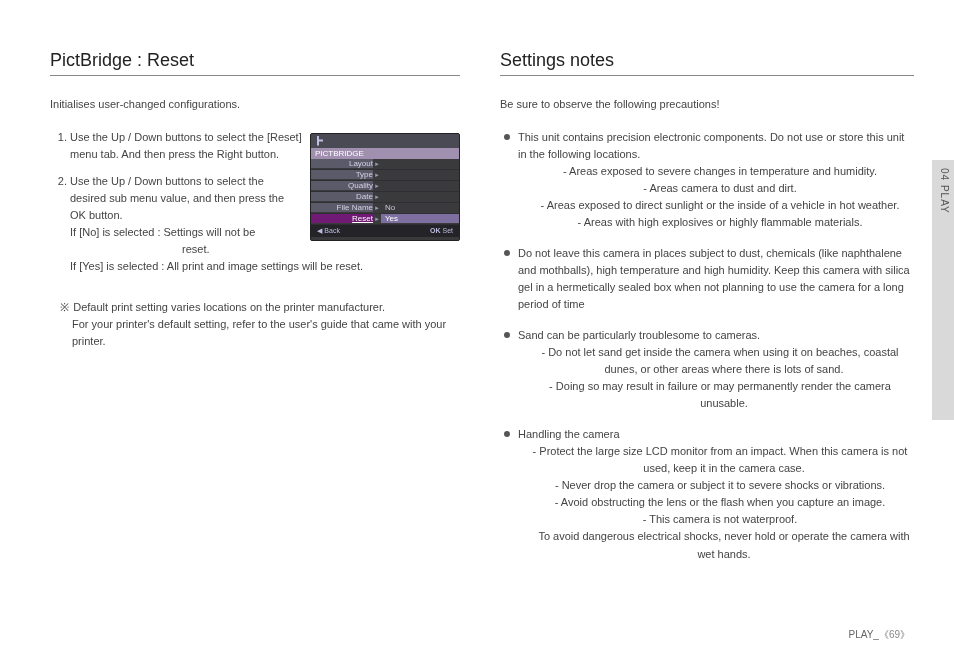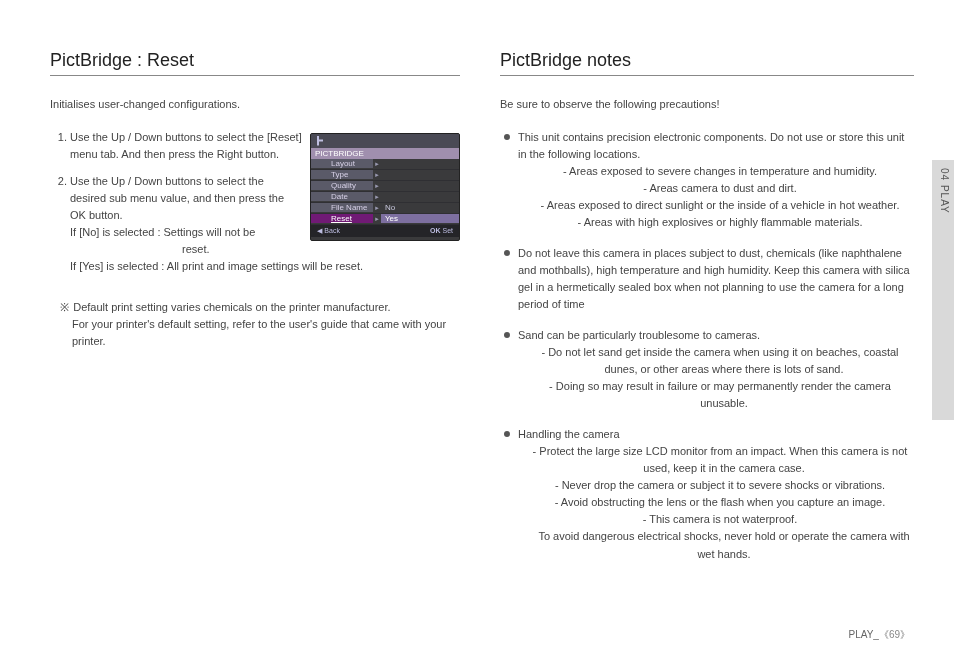--- a/index.html
+++ b/index.html
@@ -98,21 +98,21 @@
   }
   .lcd .icon-wrench {
     width:10px; height:10px; display:inline-block;
     background: #bfbfe0; clip-path: polygon(20% 0,40% 0,40% 40%,80% 40%,80% 60%,40% 60%,40% 100%,20% 100%);
   }
   .lcd .title { background:#a08fae; color:#fff; font-size:8px; padding:1px 4px; }
   .lcd .row {
     display:flex; align-items:center; height:11px;
     border-bottom:1px solid #2f2f33;
   }
-  .lcd .row .label { flex:0 0 62px; padding-left:20px; background:#5a5a68; color:#d6d0e6; }
+  .lcd .row .label { flex:0 0 62px; padding-left:20px; background:#5a5a68; color:#d6d0e6;text-align:right; }
   .lcd .row .arrow { flex:0 0 8px; color:#9a9ab2; text-align:center; font-size:7px;}
   .lcd .row .val { flex:1; padding-left:4px; color:#c7c7dc; }
   .lcd .row.active .label { background:#701a75; color:#fff;text-decoration:underline; }
   .lcd .row .val.sel { background:#7d6fa0; color:#fff; }
   .lcd .bottombar {
     height: 12px; background:#242428;
     display:flex; align-items:center; justify-content:space-between;
     padding: 0 6px; color:#bcbce0; font-size:7px;
   }
   .left-steps-wrap { overflow: hidden; }
@@ -175,27 +175,27 @@
         <li>
           <span>Use the Up / Down buttons to select the desired sub menu value, and then press the OK button.</span>
           <span class="sub">If [No] is selected  : Settings will not be</span>
           <span class="sub-indent">reset.</span>
           <span class="sub">If [Yes] is selected : All print and image settings will be reset.</span>
         </li>
       </ol>
     </div>
 
     <div class="note-block">
-      <span class="note-symbol">※</span><span>Default print setting varies chemicals on the printer manufacturer.</span><br>
+      <span class="note-symbol">※</span><span>Default print setting varies locations on the printer manufacturer.</span><br>
       <span style="padding-left:12px; display:inline-block;">For your printer's default setting, refer to the user's guide that came with your printer.</span>
     </div>
   </div>
 
   <div class="col col-right">
-    <h2 class="section">PictBridge notes</h2>
+    <h2 class="section">Settings notes</h2>
     <div class="intro">Be sure to observe the following precautions!</div>
 
     <ul class="bullets">
       <li>
         <span>This unit contains precision electronic components. Do not use or store this unit in the following locations.</span>
         <div class="dash-list">
           <div>- Areas exposed to severe changes in temperature and humidity.</div>
           <div>- Areas camera to dust and dirt.</div>
           <div>- Areas exposed to direct sunlight or the inside of a vehicle in hot weather.</div>
           <div>- Areas with high explosives or highly flammable materials.</div>

